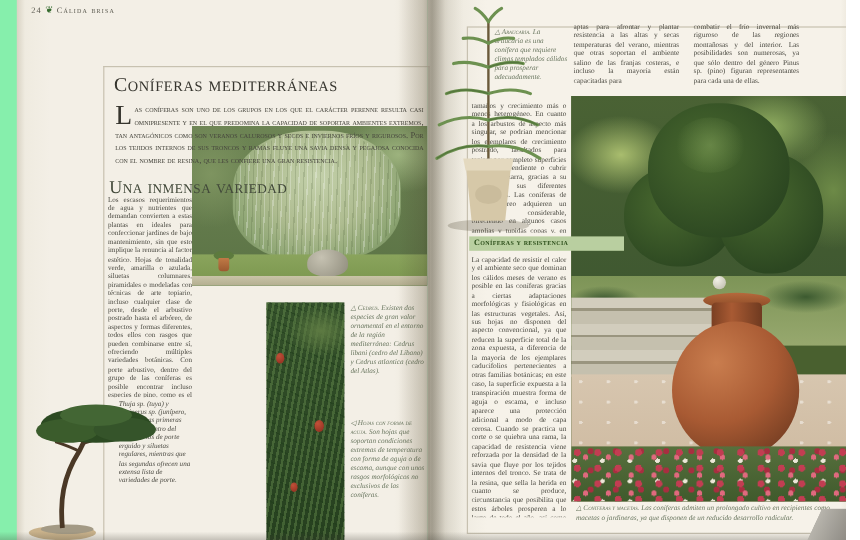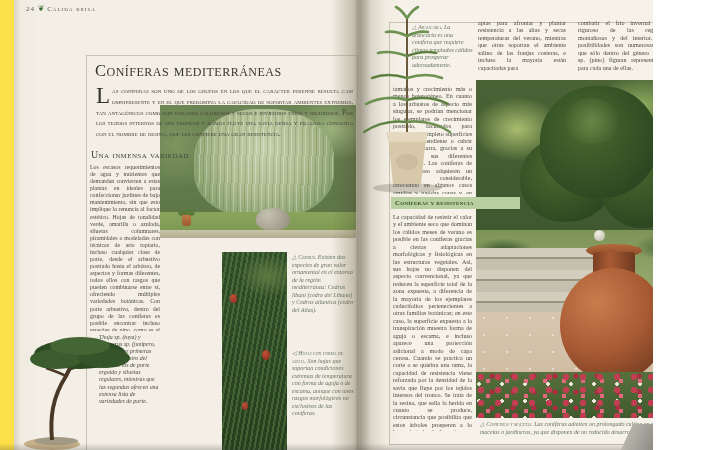--- a/index.html
+++ b/index.html
@@ -1,17 +1,17 @@
 <!DOCTYPE html>
 <html><head>
 <meta charset="utf-8">
 <style>
   html,body{margin:0;padding:0;}
   body{font-family:"Liberation Serif", serif; background:#ffffff;}
-  .spread{position:relative;width:653px;height:450px;overflow:hidden;background:#fde047;}
+  .spread{position:relative;width:705px;height:450px;overflow:hidden;background:#86efac;}
 
   
   .page-left{position:absolute;left:14px;top:0;width:342px;height:450px;
     background:linear-gradient(to right,#d9d3c4 0,#efebe0 2%,#f3efe6 8%,#f3efe6 92%,#e6e0d2 100%);}
   .page-right{position:absolute;left:356px;top:0;width:355px;height:450px;
     background:linear-gradient(to right,#d6d0c1 0,#ece8dd 5%,#f6f2e9 14%,#f6f2e9 97%,#e8e3d6 100%);}
   .gutter-shadow{position:absolute;left:332px;top:0;width:54px;height:450px;z-index:50;pointer-events:none;
     background:linear-gradient(to right,rgba(60,50,30,0) 0%,rgba(70,60,40,.20) 38%,rgba(40,34,18,.32) 52%,rgba(70,60,40,.10) 72%,rgba(0,0,0,0) 100%);}
   .edge-bottom{position:absolute;left:0;bottom:0;width:717px;height:7px;z-index:55;pointer-events:none;
     background:linear-gradient(to bottom,rgba(0,0,0,0),rgba(60,58,50,.25));}
@@ -26,21 +26,21 @@
 
   
   .box-left{position:absolute;left:86px;top:55px;width:270px;height:395px;border:1px solid #c7c1b0;border-bottom:none;z-index:2;}
   .box-right{position:absolute;left:389px;top:22px;width:317px;height:421px;border:1px solid #c7c1b0;z-index:2;}
 
   .t{position:absolute;z-index:5;color:#4a4941;}
   .just{text-align:justify;}
   .page-title{left:95px;top:61px;width:260px;font-size:16.5px;letter-spacing:.5px;color:#36352e;font-variant:small-caps;}
   .intro{left:96px;top:86px;width:257px;font-size:7.2px;line-height:1.5;font-variant:small-caps;color:#45443c;}
   .dropcap{float:left;font-size:23px;line-height:19px;padding-right:2px;color:#36352e;}
-  .subhead{left:91px;top:149px;width:150px;font-size:10px;letter-spacing:.4px;color:#42493a;font-variant:small-caps;}
+  .subhead{left:91px;top:149px;width:150px;font-size:15px;letter-spacing:.4px;color:#42493a;font-variant:small-caps;}
   .colA{left:90px;top:164px;width:70px;height:167px;font-size:5.9px;line-height:1.2;overflow:hidden;}
   .colA-wrap{left:99px;top:334px;width:60px;height:112px;font-size:5.9px;line-height:1.2;overflow:hidden;font-style:italic;}
 
   .caption{font-size:6px;line-height:1.25;font-style:italic;color:#68755e;overflow:hidden;}
   .caption .lead{font-variant:small-caps;}
   .cap-cedrus{left:292px;top:254px;width:63px;height:82px;}
   .cap-hojas{left:292px;top:350px;width:63px;height:80px;}
   .cap-araucaria{left:412px;top:24px;width:62px;height:58px;}
   .cap-macetas{left:480px;top:421px;width:222px;height:19px;}
 

